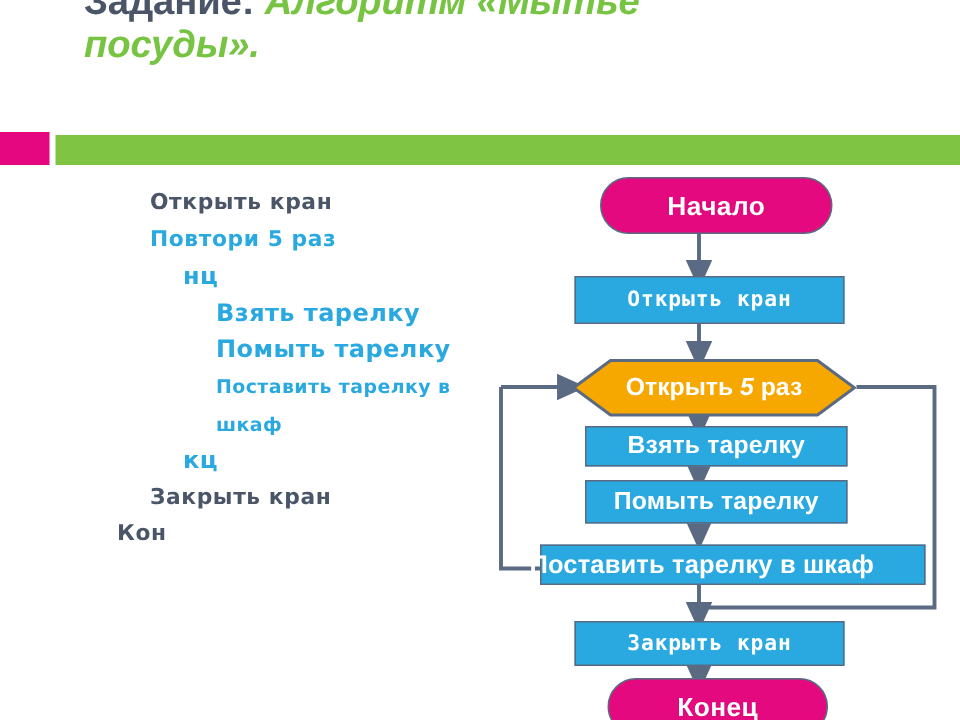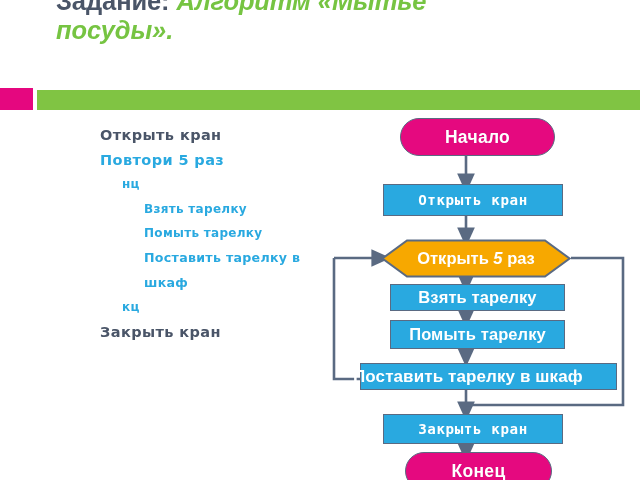--- a/index.html
+++ b/index.html
@@ -73,21 +73,21 @@
     font-family: "DejaVu Sans", sans-serif;
     font-size: 14.5px;
     line-height: 24.6px;
     font-weight: bold;
     letter-spacing: 0.4px;
     color: #4a5568;
   }
   #algo-text .ln { white-space: pre; }
   #algo-text .cy  { color: #29a9e0; }
   #algo-text .gr  { color: #4a5568; }
-  #algo-text .sm  { font-size: 12px; letter-spacing: 0.3px; }
+  #algo-text .sm  { font-size: 16px; letter-spacing: 0.3px; }
   #algo-text .wrapline {
     white-space: normal;
     font-size: 12.6px;
     letter-spacing: 0.3px;
     color: #29a9e0;
     display: block;
     line-height: 24.6px;
   }
 
   
@@ -193,20 +193,21 @@
 
   <div id="algo-text">
     <div class="ln gr" style="padding-left:22px">Открыть кран</div>
     <div class="ln cy" style="padding-left:22px">Повтори 5 раз</div>
     <div class="ln cy sm" style="padding-left:44px">нц</div>
     <div class="ln cy sm" style="padding-left:66px">Взять тарелку</div>
     <div class="ln cy sm" style="padding-left:66px">Помыть тарелку</div>
     <div class="wrapline" style="padding-left:66px;text-indent:0;margin-left:-66px;padding-right:0"><span style="display:inline-block;padding-left:66px">Поставить тарелку в шкаф</span></div>
     <div class="ln cy sm" style="padding-left:44px">кц</div>
     <div class="ln gr" style="padding-left:22px">Закрыть кран</div>
+    <div class="ln gr">Кон</div>
   </div>
 
   <div id="flow">
 
     <svg id="flow-svg" width="640" height="480">
       <defs>
         <marker id="ah" markerWidth="9" markerHeight="9" refX="4.2" refY="4.2" orient="auto">
           <path d="M0.5,0.8 L8,4.2 L0.5,7.6 Z" fill="#5a6a82"></path>
         </marker>
       </defs>

